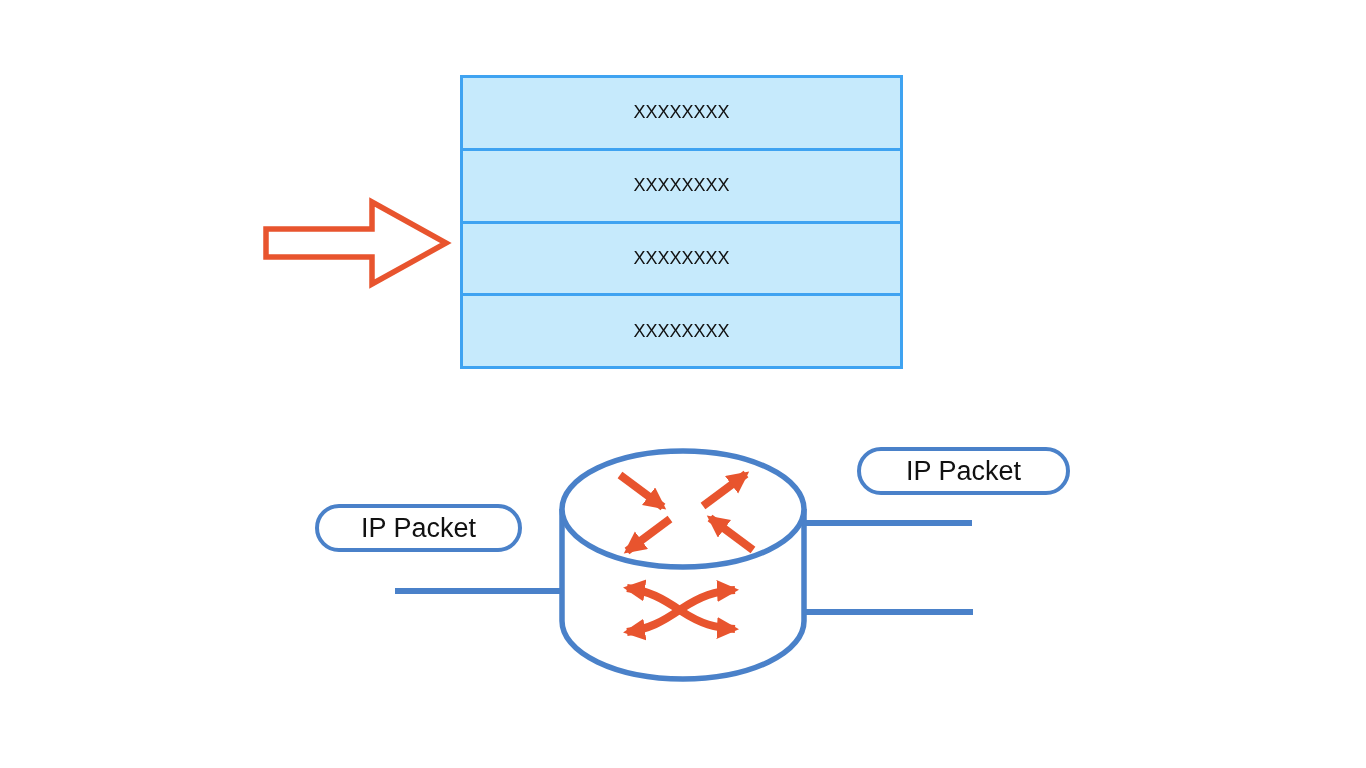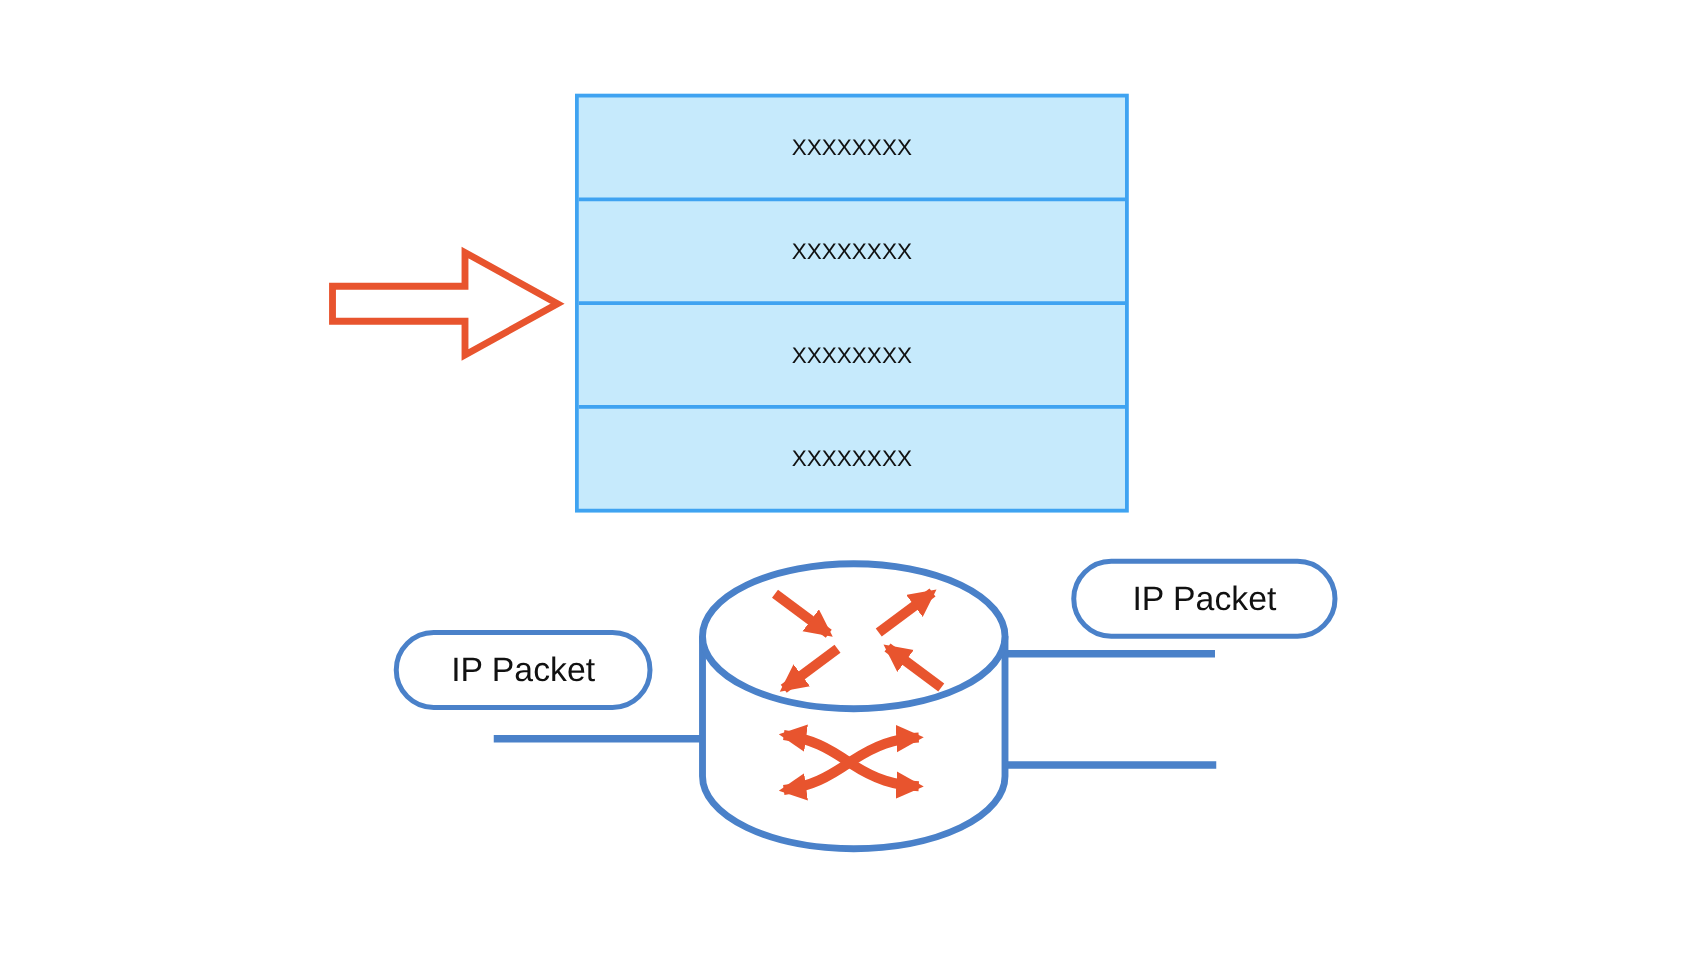--- a/index.html
+++ b/index.html
@@ -9,21 +9,21 @@
     --blue:#4a81c9;
     --text:#111111;
   }
   *{box-sizing:border-box;margin:0;padding:0;}
   html,body{width:1366px;height:768px;background:#ffffff;overflow:hidden;
     font-family:"Liberation Sans", sans-serif;}
   .canvas{position:relative;width:1366px;height:768px;background:#ffffff;}
 
   
   .packet-table{
-    position:absolute;left:460px;top:75px;width:443px;height:335px;
+    position:absolute;left:460px;top:75px;width:443px;height:294px;
     background:var(--table-fill);
     border:3px solid var(--table-border);
     display:flex;flex-direction:column;
   }
   .prow{
     flex:1;display:flex;align-items:center;justify-content:center;
     border-top:3px solid var(--table-border);
   }
   .prow:first-child{border-top:none;}
   .prow span{
@@ -37,21 +37,21 @@
   .line{position:absolute;height:6px;background:var(--blue);z-index:1;}
   .line-left{left:395px;top:588px;width:167px;}
   .line-right-top{left:795px;top:520px;width:177px;}
   .line-right-bottom{left:803px;top:609px;width:170px;}
 
   
   .router-svg{position:absolute;left:545px;top:440px;z-index:2;}
 
   
   .pill{
-    position:absolute;height:64px;background:#ffffff;
+    position:absolute;height:48px;background:#ffffff;
     border:4px solid var(--blue);border-radius:32px;
     display:flex;align-items:center;justify-content:center;z-index:3;
   }
   .pill-left{left:315px;top:504px;width:207px;}
   .pill-right{left:857px;top:447px;width:213px;}
   .pill span{font-size:27px;color:var(--text);font-weight:400;letter-spacing:0px;}
 </style>
 </head>
 <body>
 

